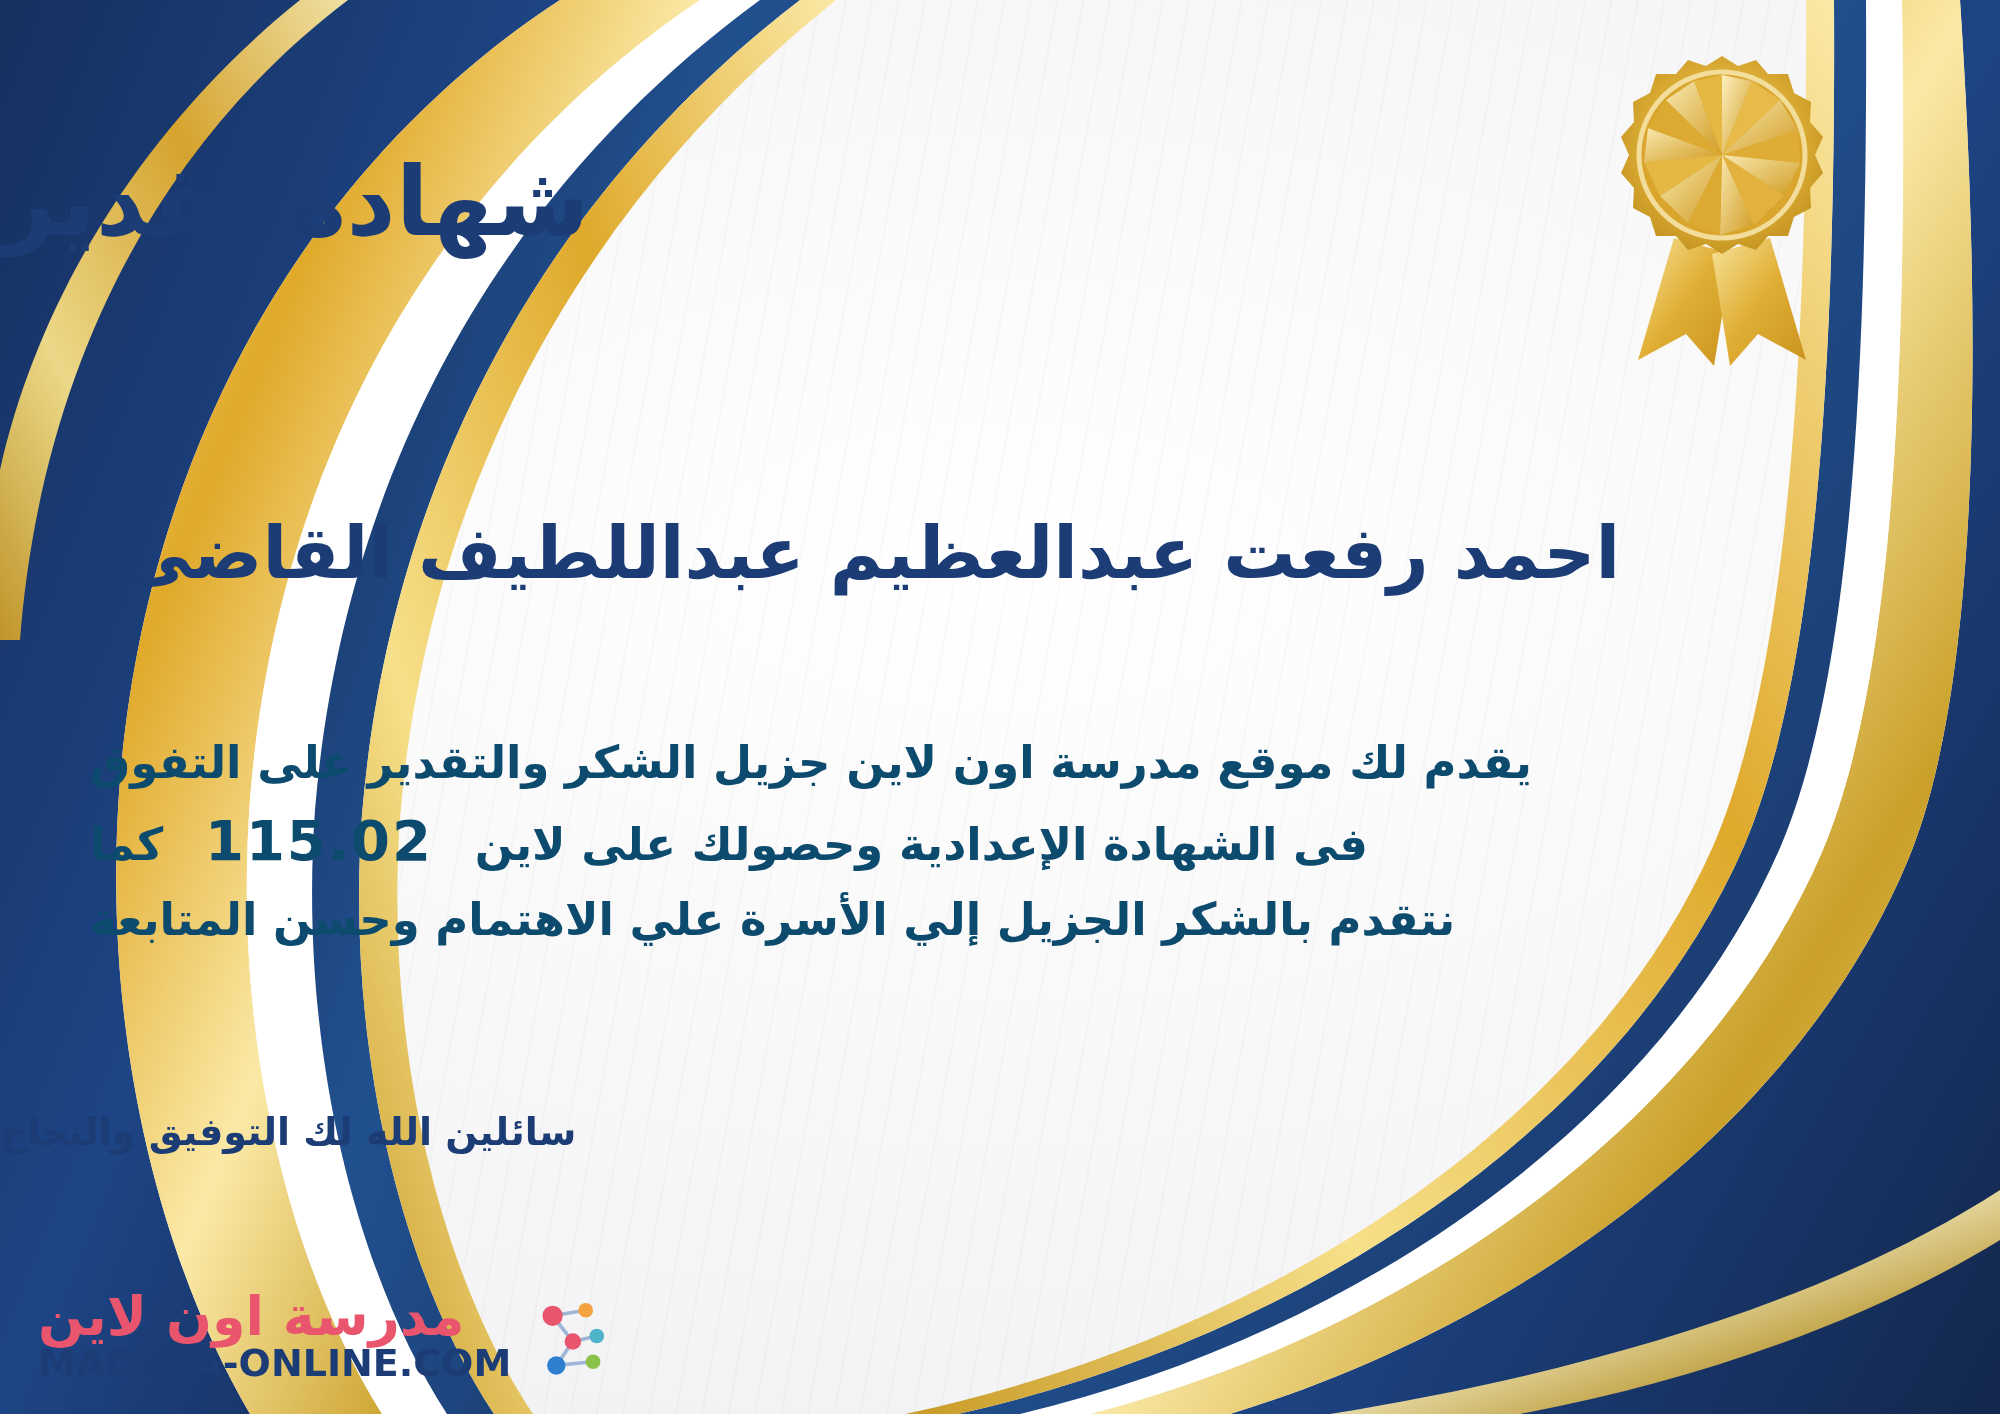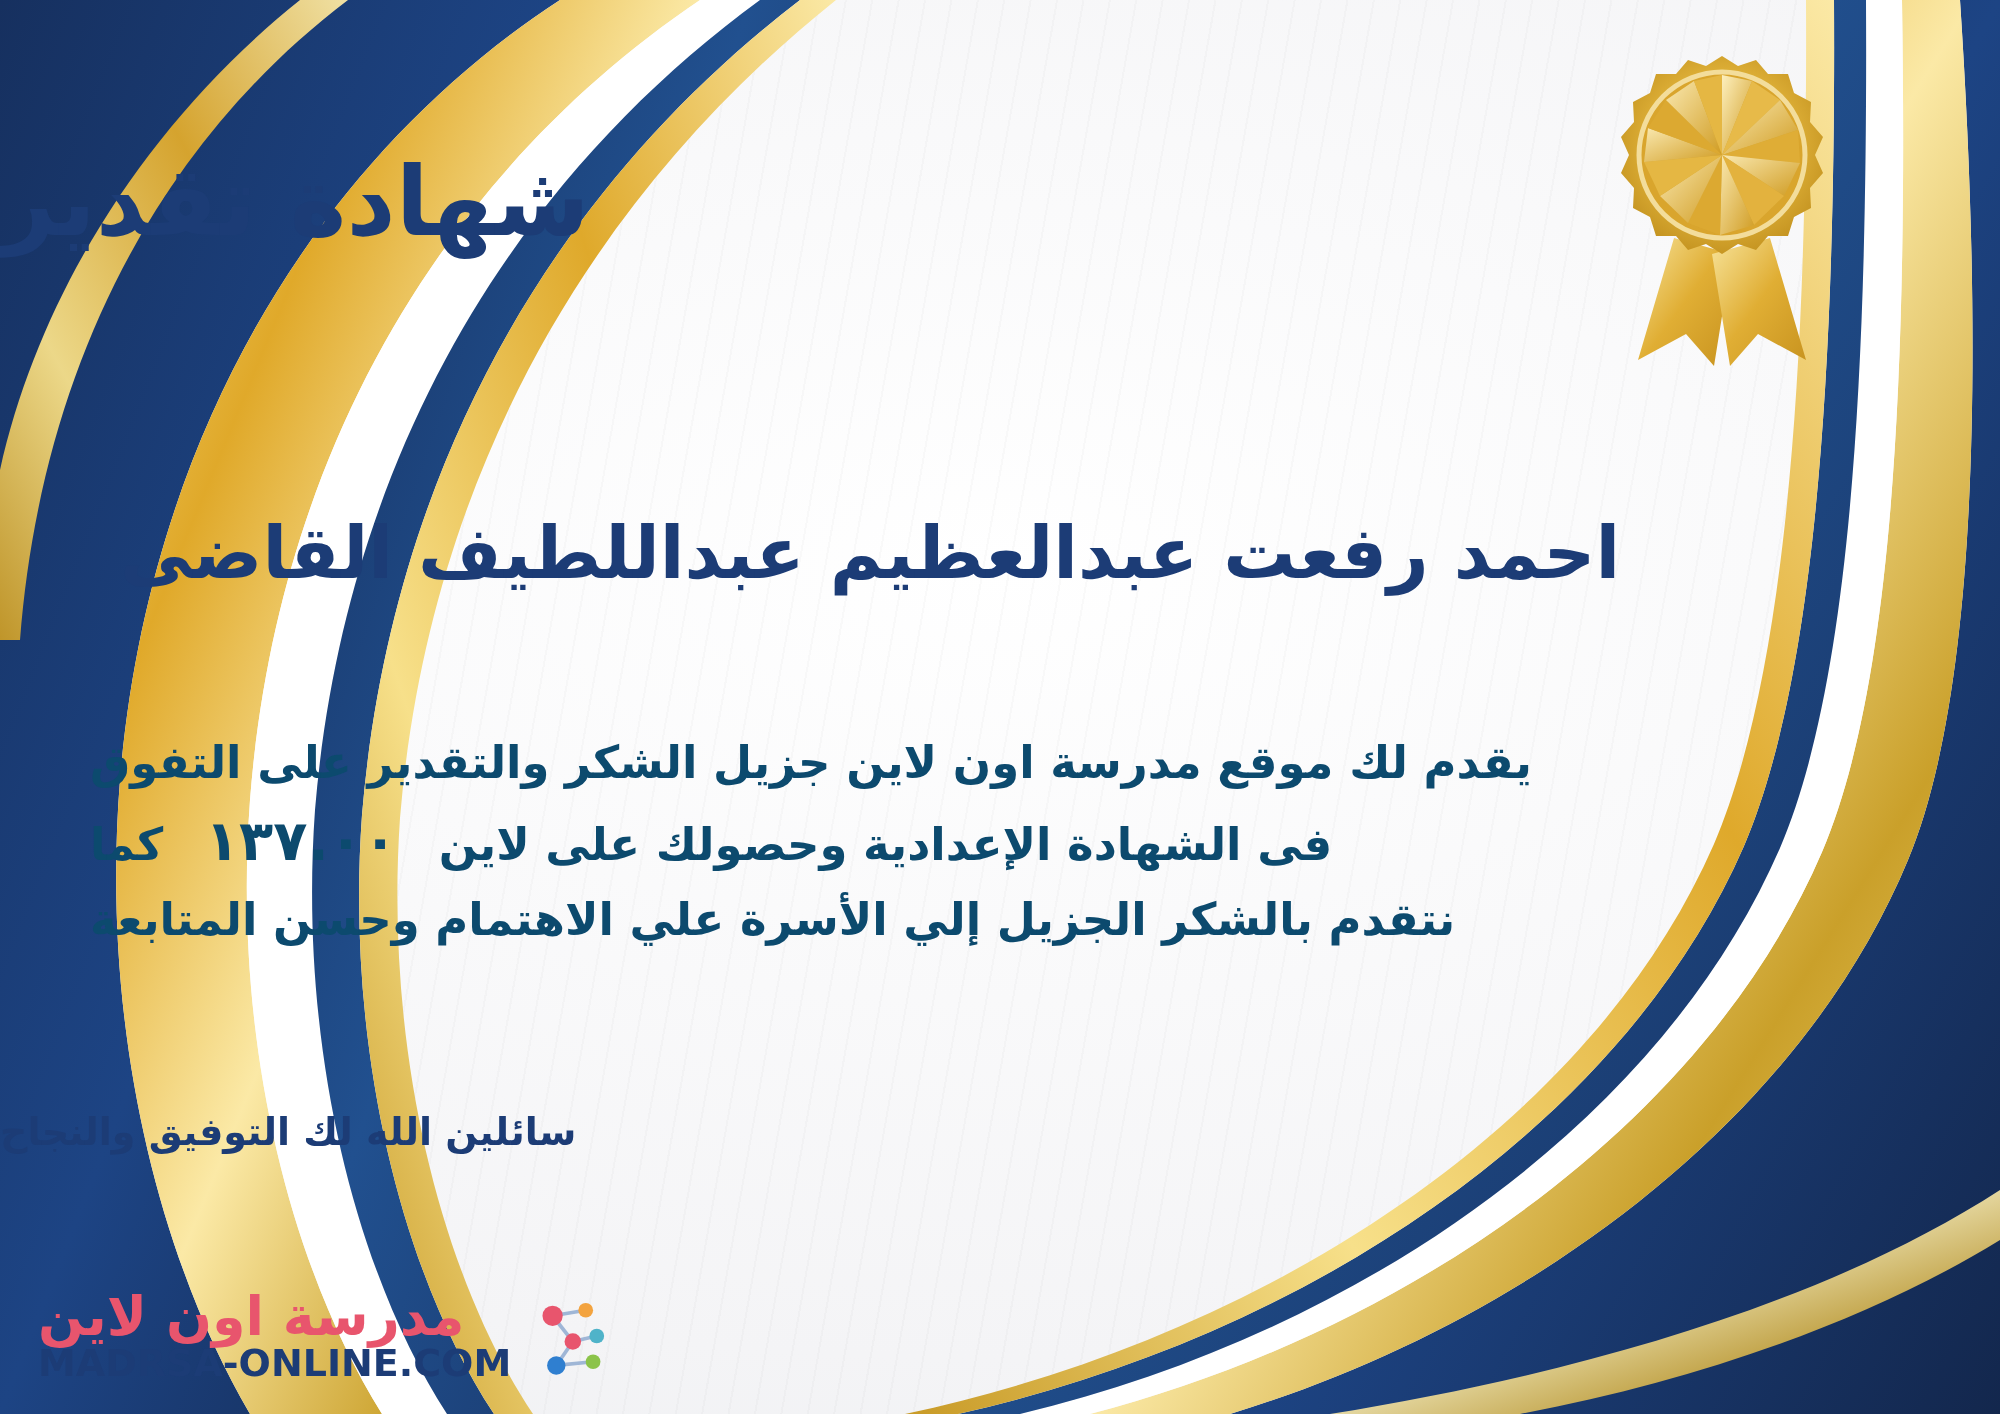--- a/index.html
+++ b/index.html
@@ -267,21 +267,21 @@
   <div class="content">
 
     <div class="cert-title">شهادة تقدير</div>
 
     <div class="recipient-name">احمد رفعت عبدالعظيم عبداللطيف القاضى</div>
 
     <div class="body-text">
       <span class="body-line">يقدم لك موقع مدرسة اون لاين جزيل الشكر  والتقدير على التفوق</span>
       <span class="body-line">
         <span>فى الشهادة الإعدادية وحصولك على لاين</span>
-        <span class="grade-number">١٣٧.٠٠</span>
+        <span class="grade-number">115.02</span>
         <span>كما</span>
       </span>
       <span class="body-line">نتقدم  بالشكر الجزيل إلي الأسرة علي الاهتمام وحسن المتابعة</span>
     </div>
 
     <div class="wishes">سائلين الله لك التوفيق  والنجاح</div>
   </div>
 
   <div class="brand">
     <div class="brand-text">

